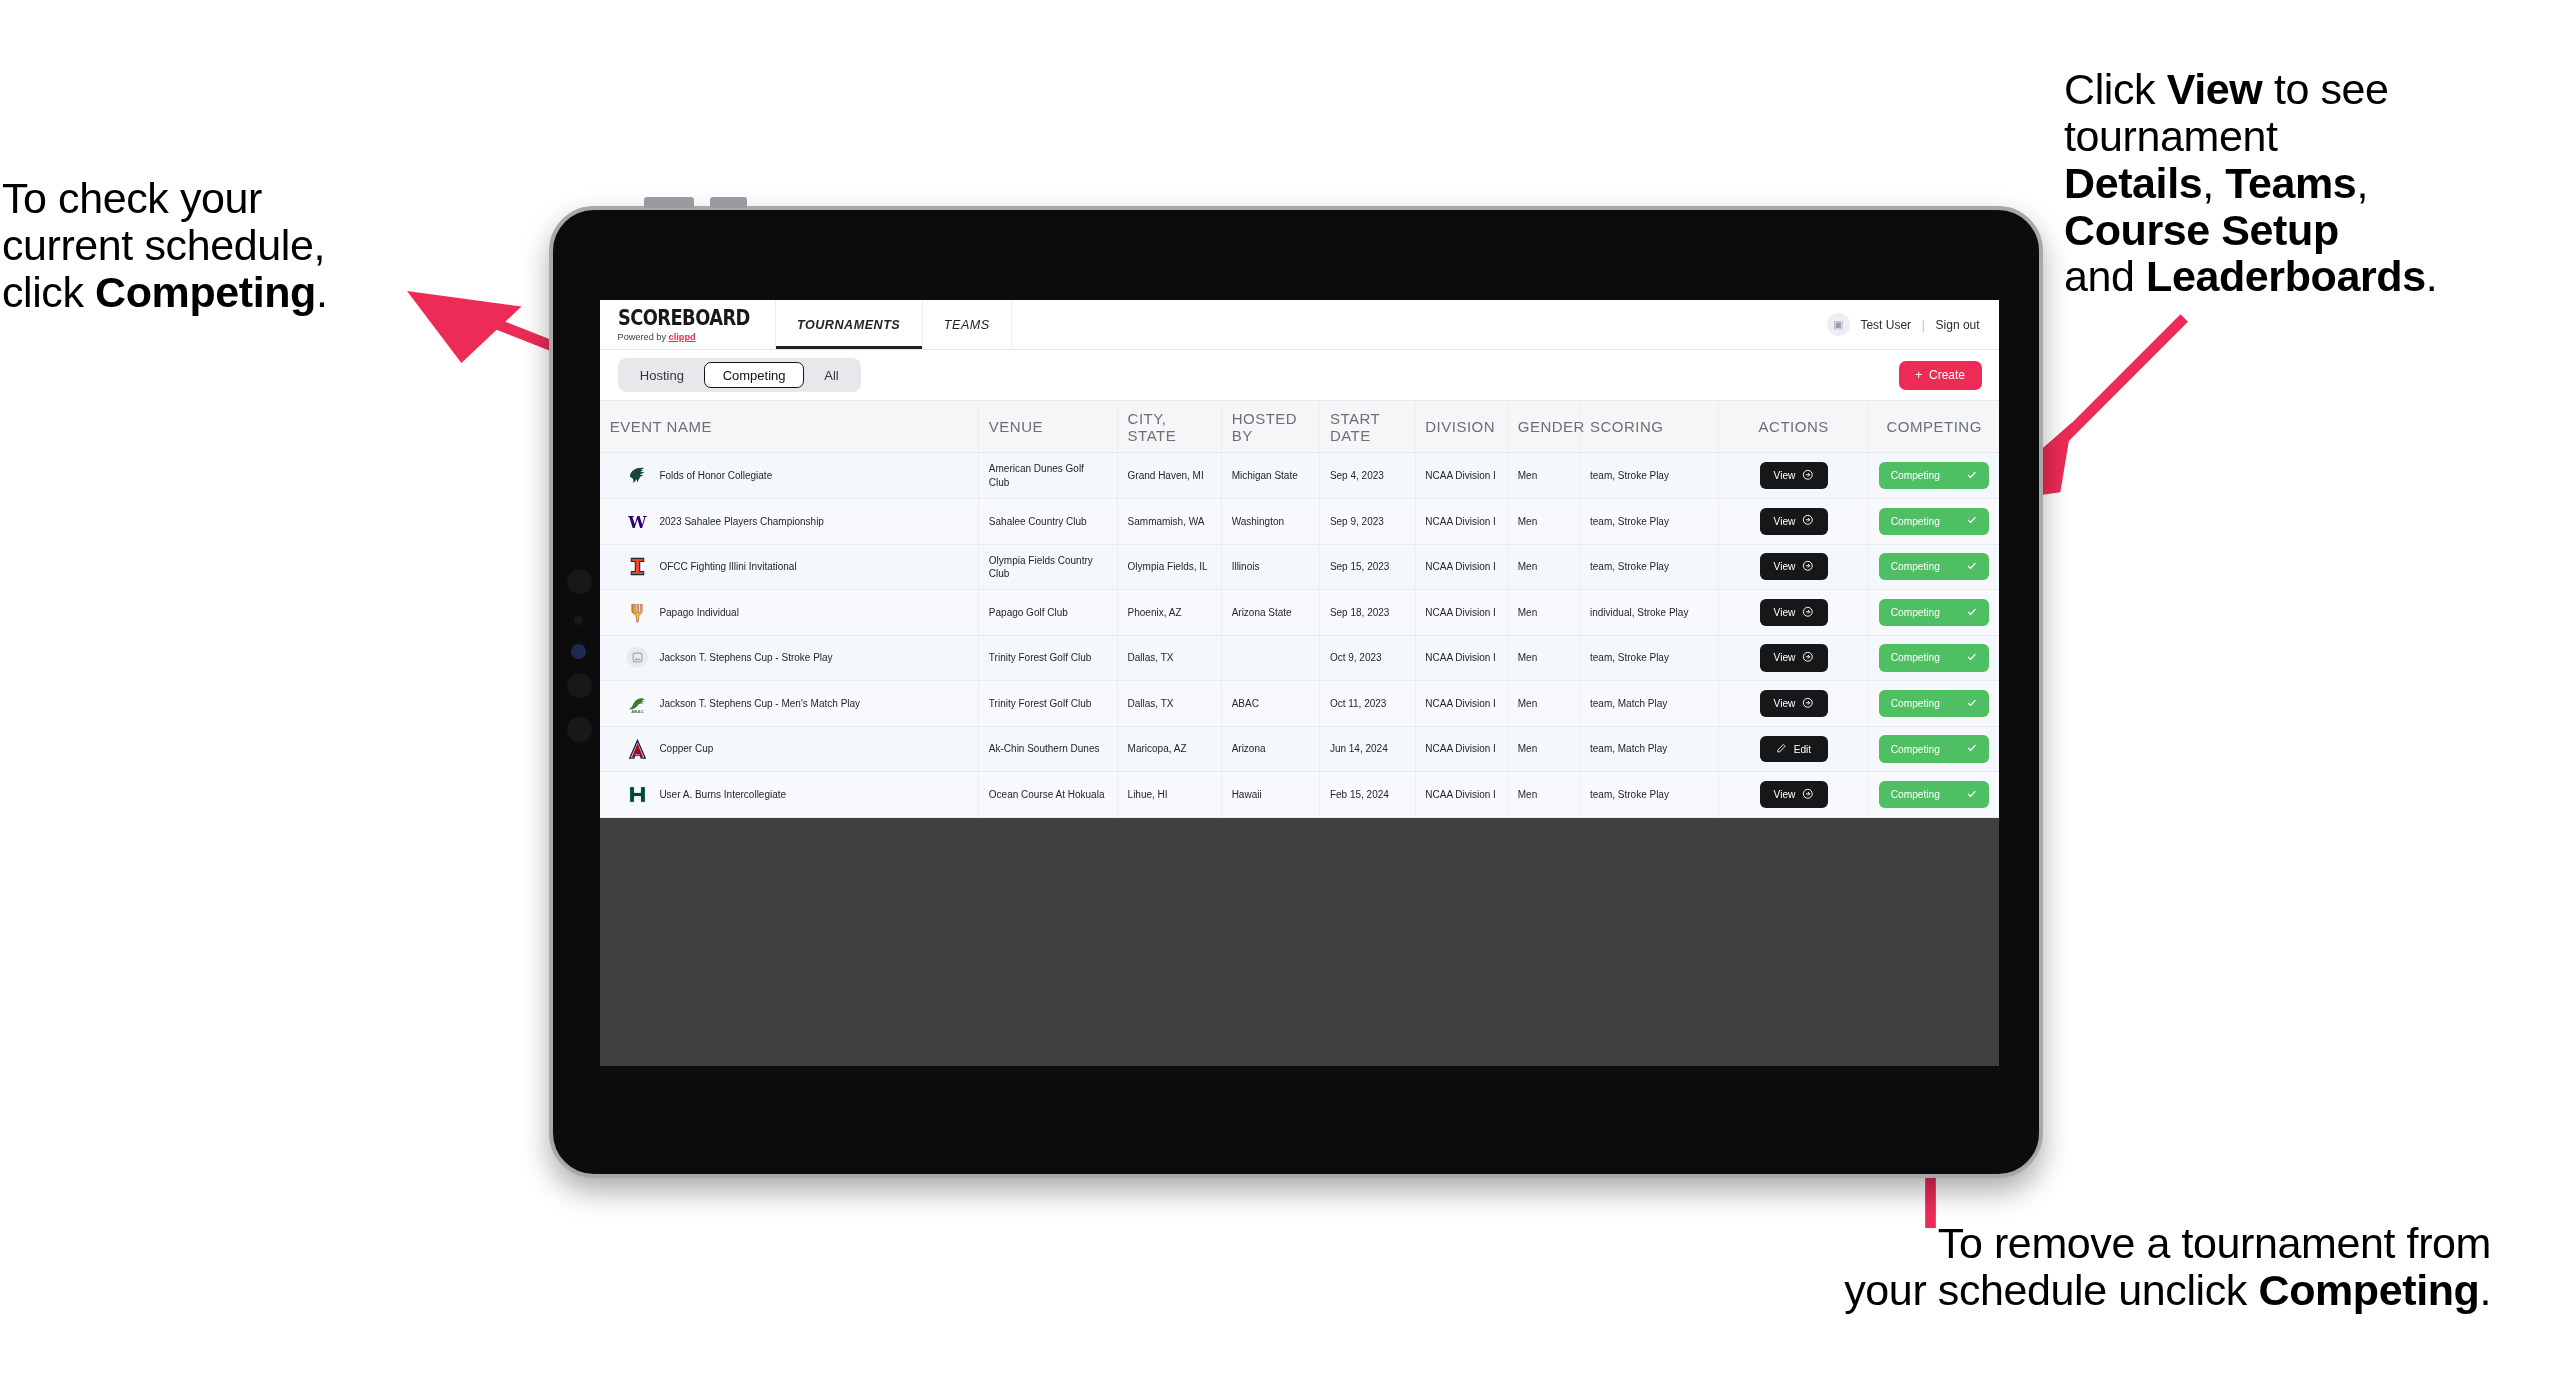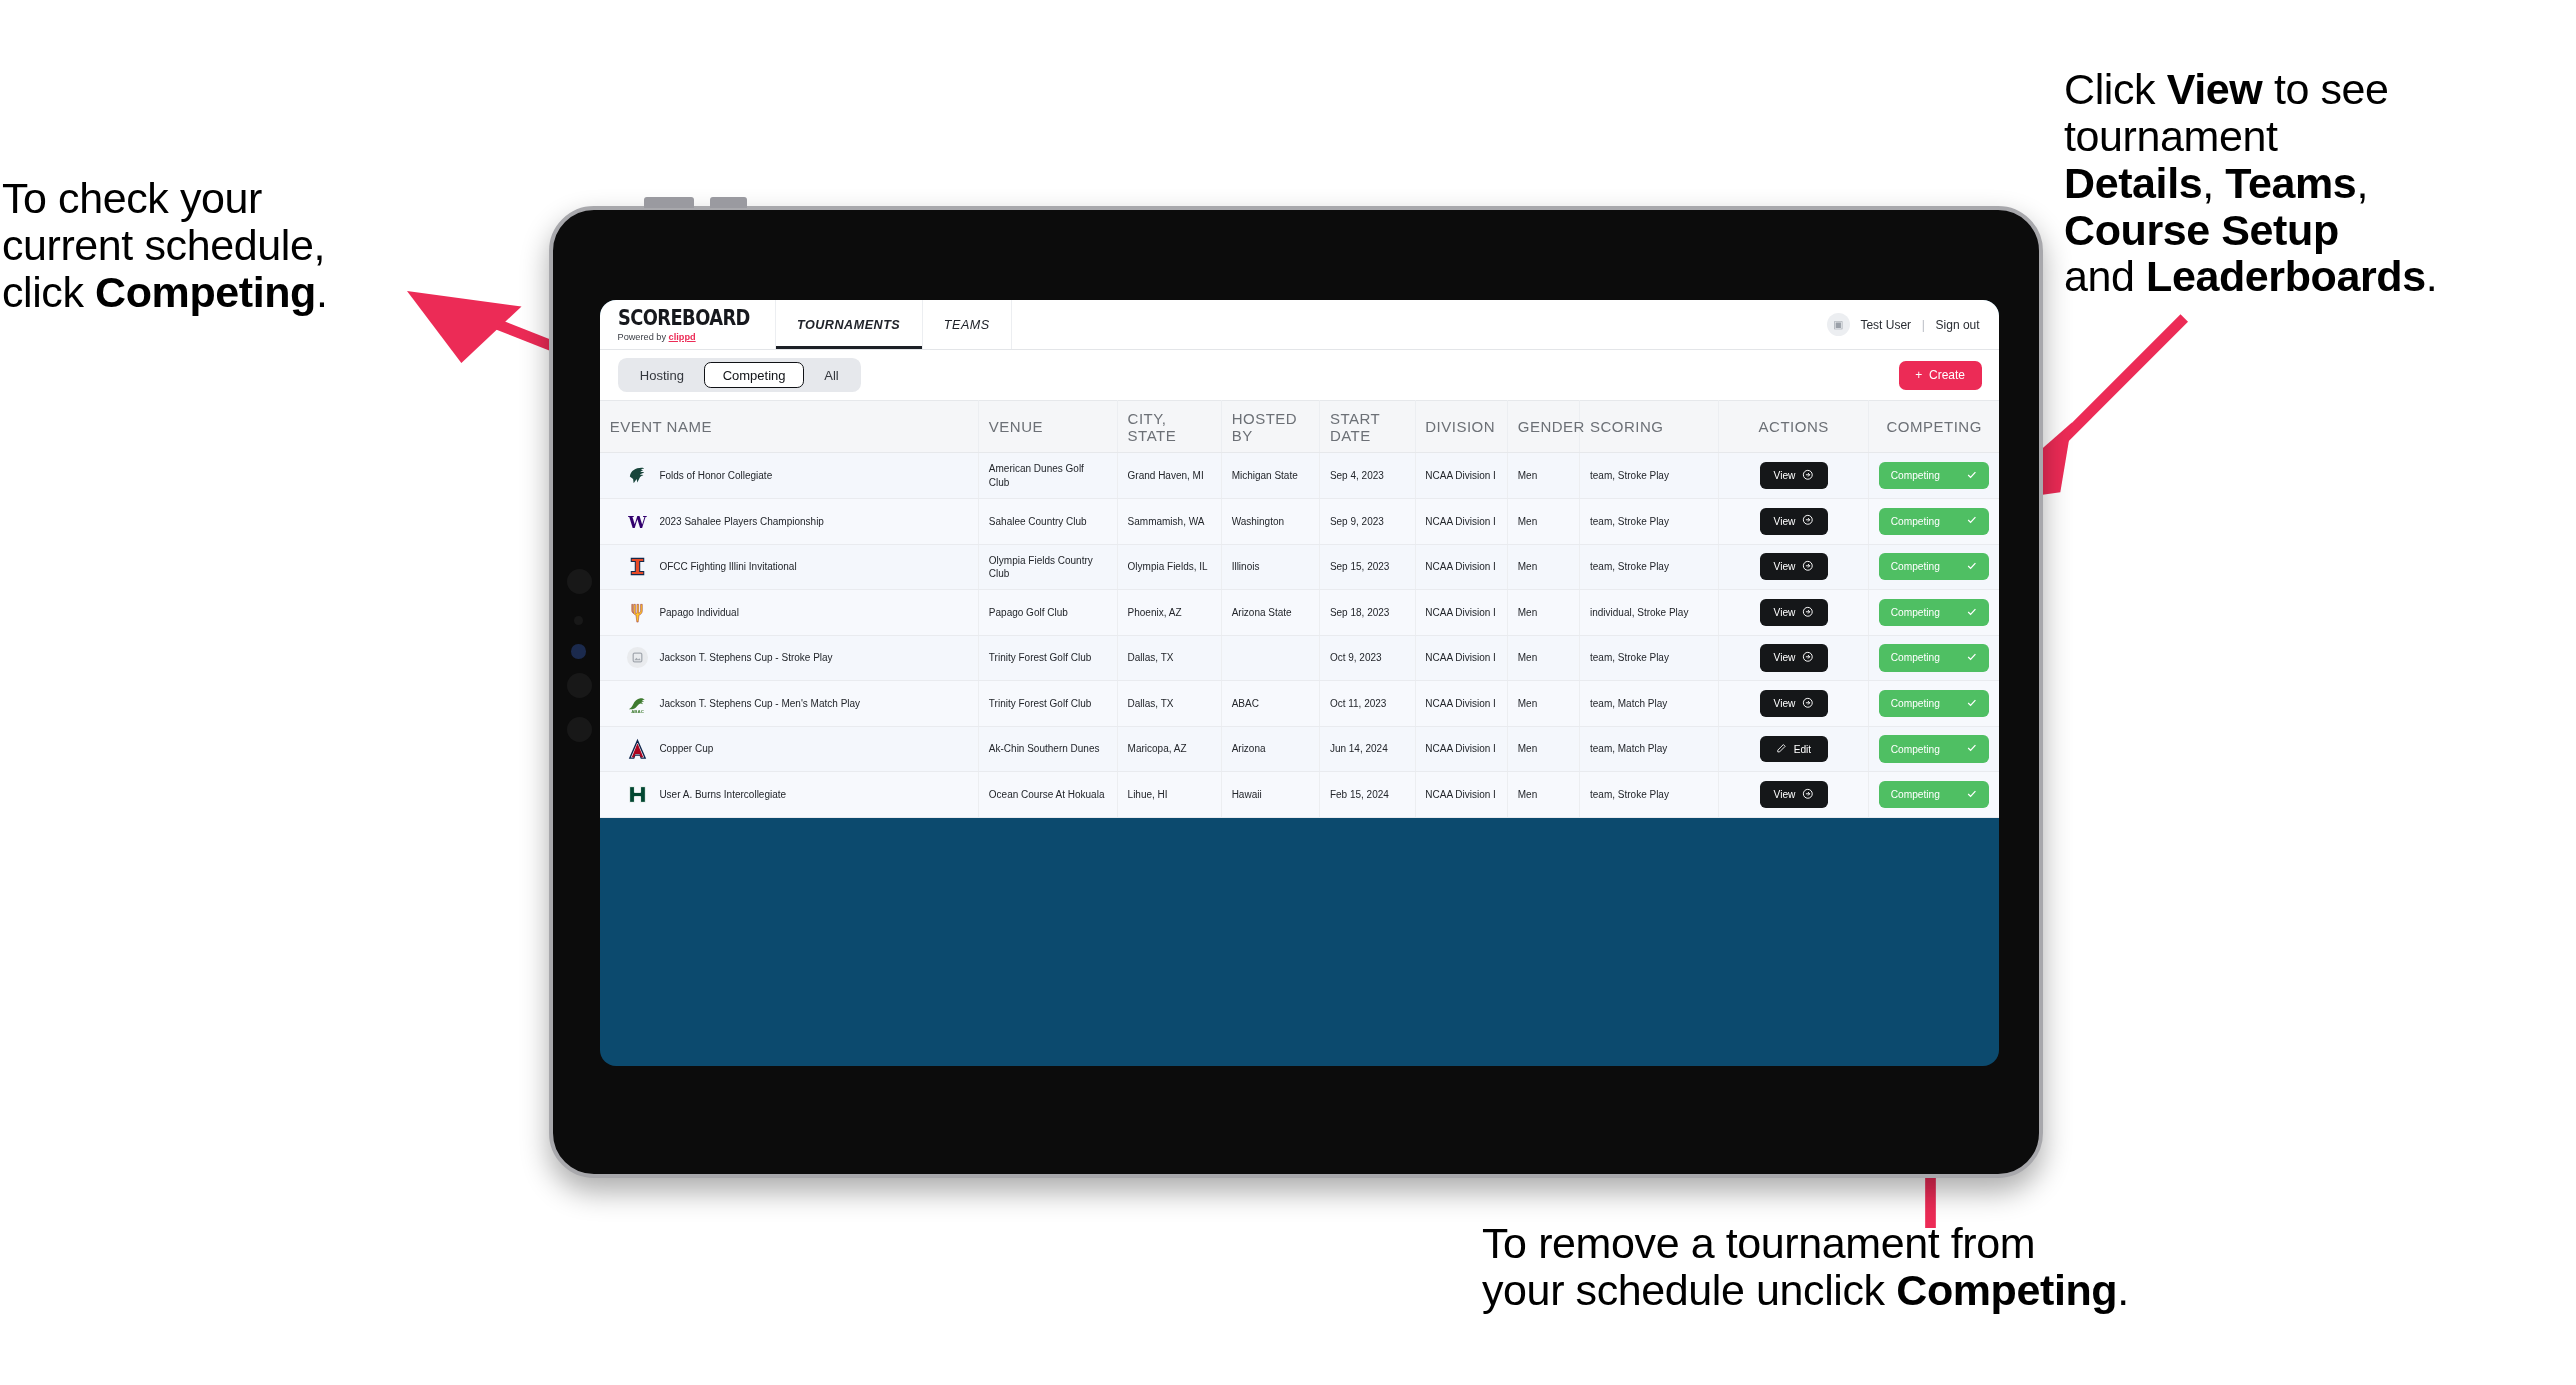--- a/index.html
+++ b/index.html
@@ -17,21 +17,21 @@
     color: #000;
     font-family: "Liberation Sans", sans-serif;
     font-size: 43px;
     line-height: 1.09;
     letter-spacing: -0.4px;
     white-space: pre-wrap;
   }
   .annot b { font-weight: 700; }
   #annot-left  { left: 1.9px;    top: 175px; width: 504px; }
   #annot-topright { left: 2064px; top: 66px;  width: 514px; }
-  #annot-bottomright { left: 1482px; top: 1220px; width: 1009px; }
+  #annot-bottomright { left: 1482px; top: 1220px; width: 1009px; text-align: right; }
 
   
   .arrow { position: absolute; pointer-events: none; }
   #arrow-left      { left: 407px;  top: 291px;  width: 330px; height: 136px; }
   #arrow-topright  { left: 1979px; top: 310px;  width: 213px; height: 194px; }
   #arrow-bottom    { left: 1843px; top: 902px;  width: 175px; height: 330px; }
 
   
   #tablet {
     position: absolute;
@@ -57,23 +57,22 @@
   #dot2 { top: 406px; width: 8.7px;  height: 8.7px; left: 21.3px; }
   #dot3 { top: 434px; width: 14.5px; height: 14.5px; left: 18.4px; background:#1b2a4d; }
   #dot4 { top: 463px; width: 25px; height: 25px; }
   #dot5 { top: 507px; width: 25px; height: 25px; }
 
   
   #screen {
     position: absolute;
     left: 47px; top: 90px;
     width: 1399px; height: 766px;
-    background: #0c4a6e;
+    background: #404040;
     overflow: hidden;
-    border-radius: 16px;
   }
 
   
   #app-header {
     height: 50px; background: #fff;
     border-bottom: 1px solid #e3e5e8;
     display: flex; align-items: stretch;
     position: relative;
   }
   #brand { display: flex; flex-direction: column; justify-content: center;

